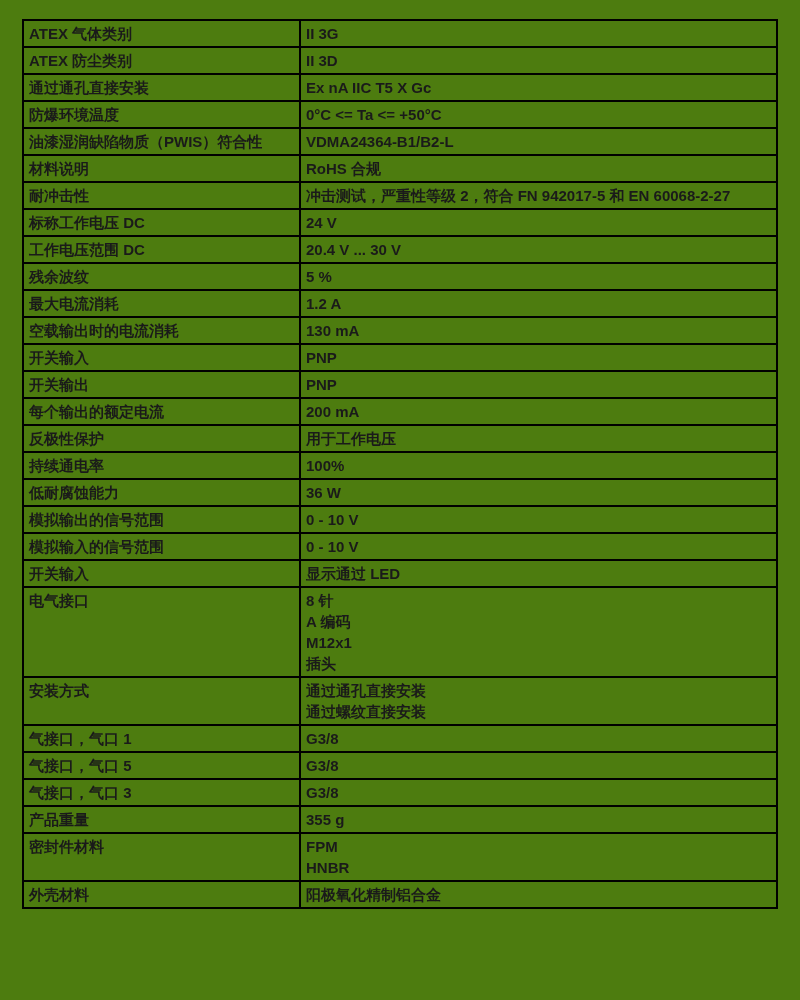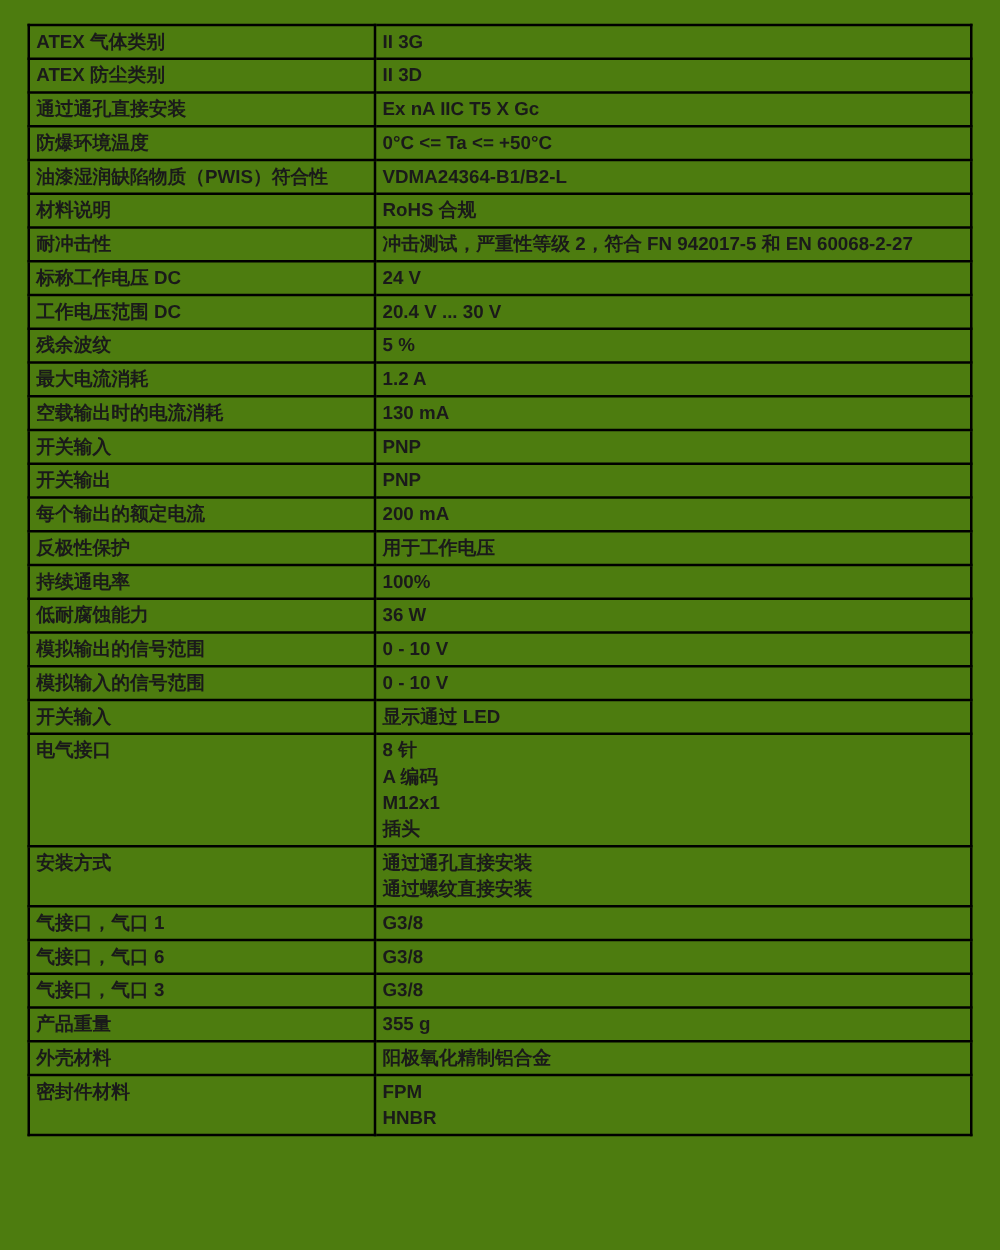--- a/index.html
+++ b/index.html
@@ -237,54 +237,54 @@
         <tr>
     <td class="col-label">
             <div class="line">气接口，气口 1</div>
           </td>
     <td class="col-value">
             <div class="line">G3/8</div>
           </td>
   </tr>
         <tr>
     <td class="col-label">
-            <div class="line">气接口，气口 6</div>
+            <div class="line">气接口，气口 5</div>
           </td>
     <td class="col-value">
             <div class="line">G3/8</div>
           </td>
   </tr>
         <tr>
     <td class="col-label">
             <div class="line">气接口，气口 3</div>
           </td>
     <td class="col-value">
             <div class="line">G3/8</div>
           </td>
   </tr>
         <tr>
     <td class="col-label">
             <div class="line">产品重量</div>
           </td>
     <td class="col-value">
             <div class="line">355 g</div>
-          </td>
-  </tr>
-        <tr>
-    <td class="col-label">
-            <div class="line">外壳材料</div>
-          </td>
-    <td class="col-value">
-            <div class="line">阳极氧化精制铝合金</div>
           </td>
   </tr>
         <tr>
     <td class="col-label">
             <div class="line">密封件材料</div>
           </td>
     <td class="col-value">
             <div class="line">FPM</div>
             <div class="line">HNBR</div>
+          </td>
+  </tr>
+        <tr>
+    <td class="col-label">
+            <div class="line">外壳材料</div>
+          </td>
+    <td class="col-value">
+            <div class="line">阳极氧化精制铝合金</div>
           </td>
   </tr>
       </tbody>
   </table>
 </div>
 
 </body></html>

